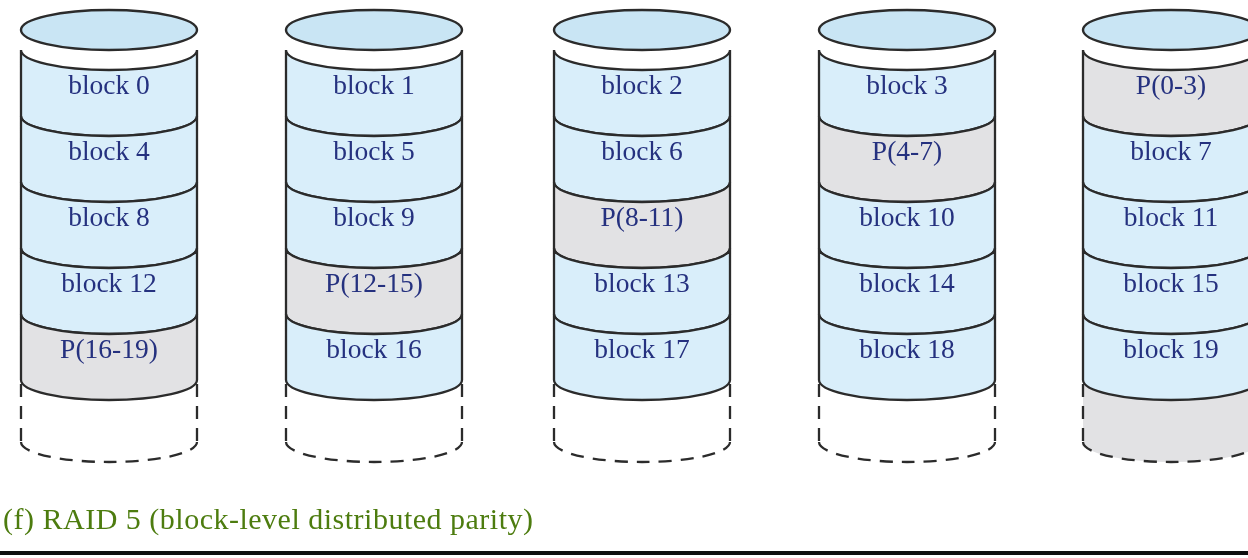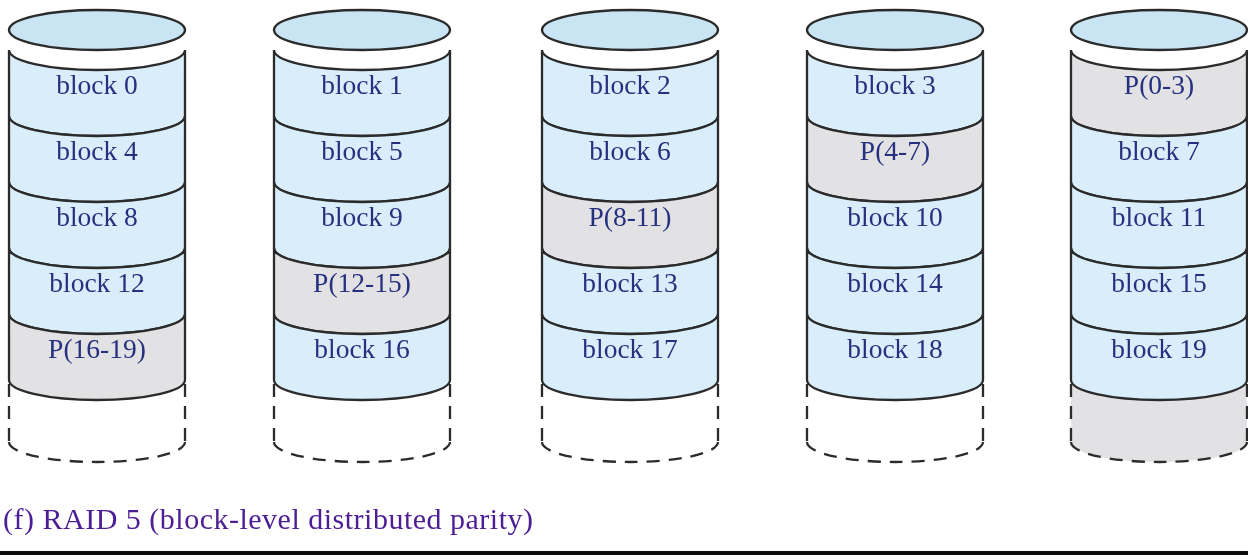--- a/index.html
+++ b/index.html
@@ -6,38 +6,38 @@
   #stage{
     position:relative;
     width:1248px;
     height:558px;
     background:#ffffff;
     overflow:hidden;
     font-family:"Liberation Serif", serif;
   }
   #disks{
     position:absolute;
-    left:4px; top:0;
+    left:16px; top:0;
     width:1028px;
     height:480px;
   }
   .disk-svg{
     position:absolute;
     top:0;
   }
   .row-label{
     font-family:"Liberation Serif", serif;
     font-size:27.5px;
   }
   #caption{
     position:absolute;
     left:3px;
     top:502px;
     font-size:30px;
-    color:#4c1d95;
+    color:#4d7c0f;
     letter-spacing:0.5px;
     white-space:nowrap;
   }
   #bottom-rule{
     position:absolute;
     left:0;
     top:551px;
     width:1248px;
     height:4px;
     background:#0e0e0e;

